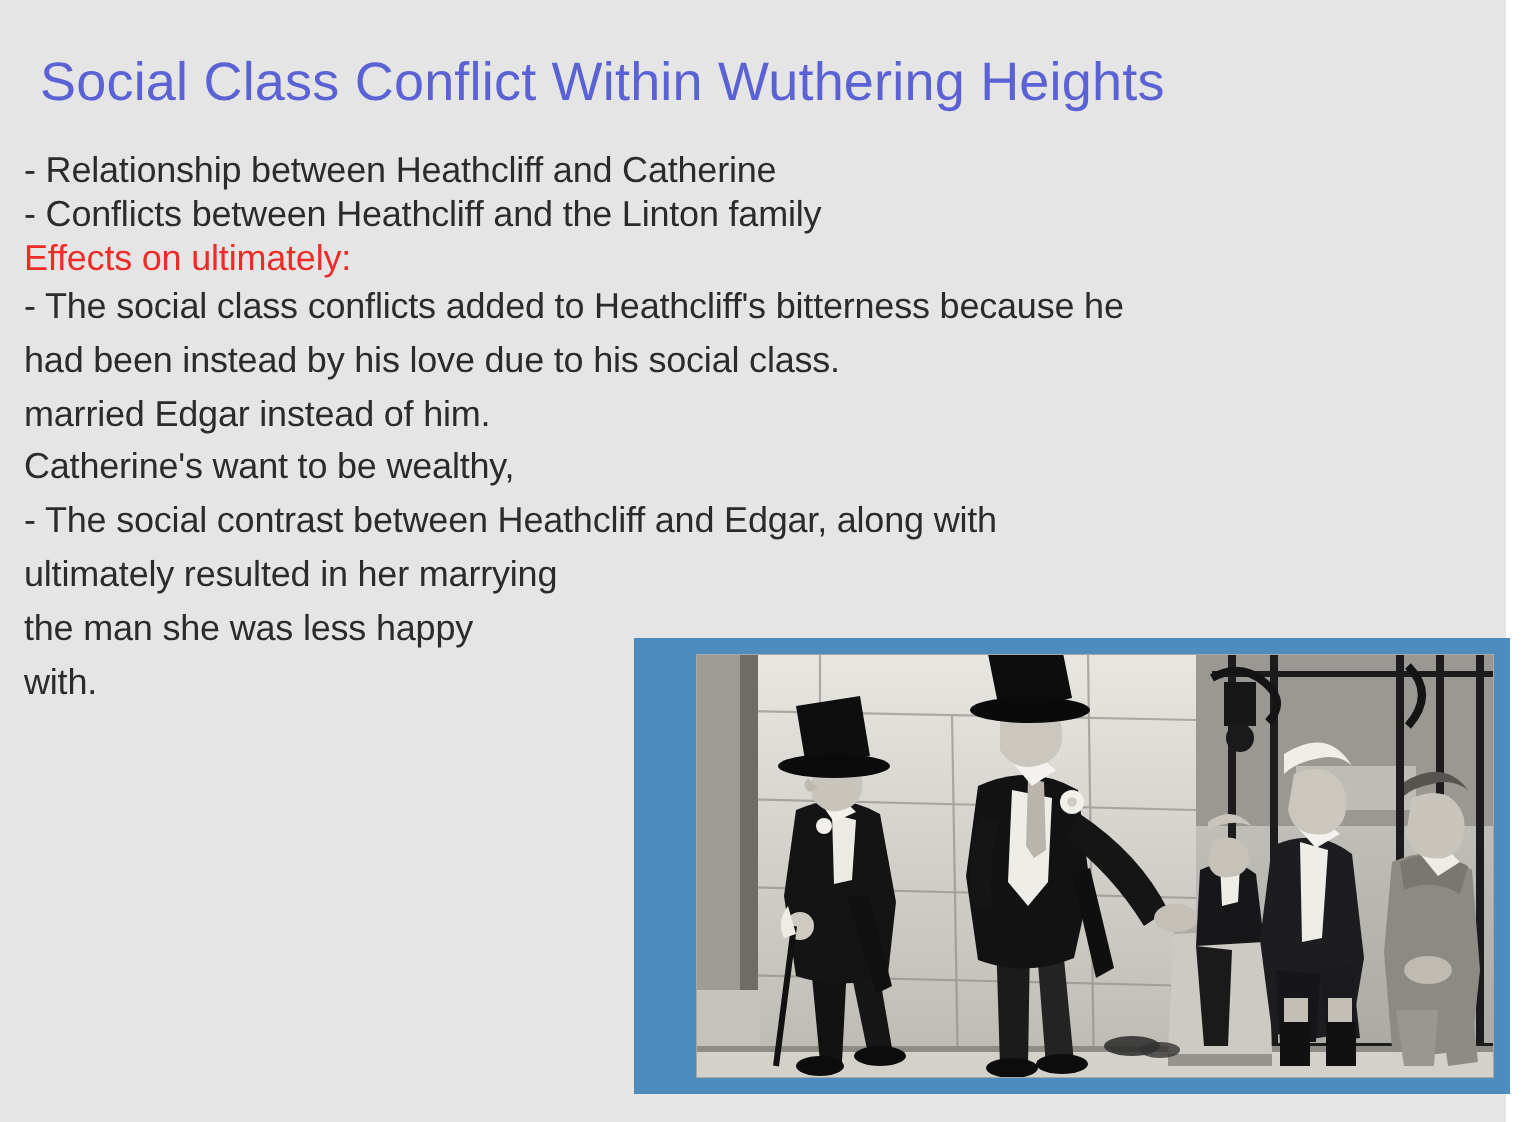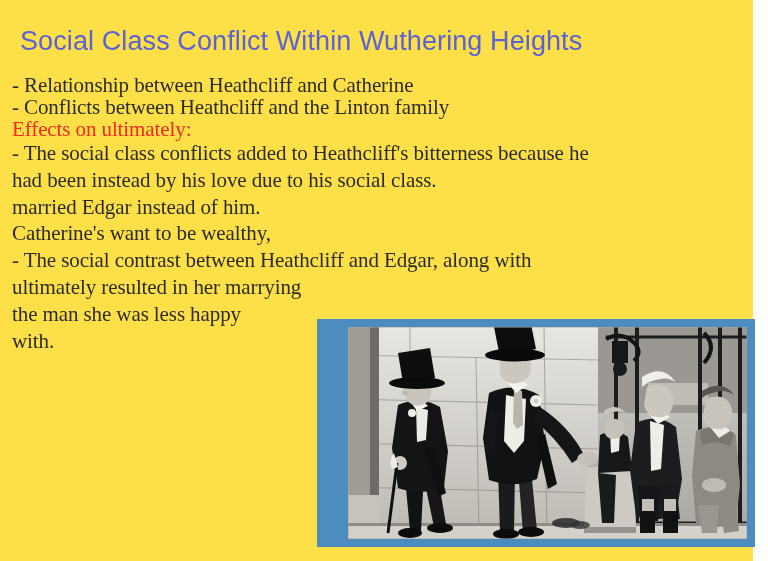--- a/index.html
+++ b/index.html
@@ -11,44 +11,43 @@
     height: 561px;
     background: #ffffff;
     font-family: "Liberation Sans", sans-serif;
     overflow: hidden;
     position: relative;
   }
   #slide {
     position: relative;
     width: 753px;
     height: 561px;
-    background: #fde047;
+    background: #e5e5e5;
   }
   #slide-title {
     position: absolute;
     left: 20px;
     top: 24px;
     font-size: 27px;
     line-height: 34px;
     color: #5b62d6;
     letter-spacing: 0.1px;
     white-space: nowrap;
   }
   #body-text {
     position: absolute;
     left: 12px;
     top: 74px;
     width: 744px;
   }
   .tline {
-    font-size: 21px;
+    font-size: 18px;
     color: #2b2b2b;
     white-space: pre;
     letter-spacing: -0.1px;
-    font-family: Liberation Serif, serif;
   }
   .block-a .tline { line-height: 22px; }
   .block-b .tline { line-height: 26.8px; }
   .red { color: #ee2b26; }
   #photo-frame {
     position: absolute;
     left: 317px;
     top: 319px;
     width: 438px;
     height: 228px;

